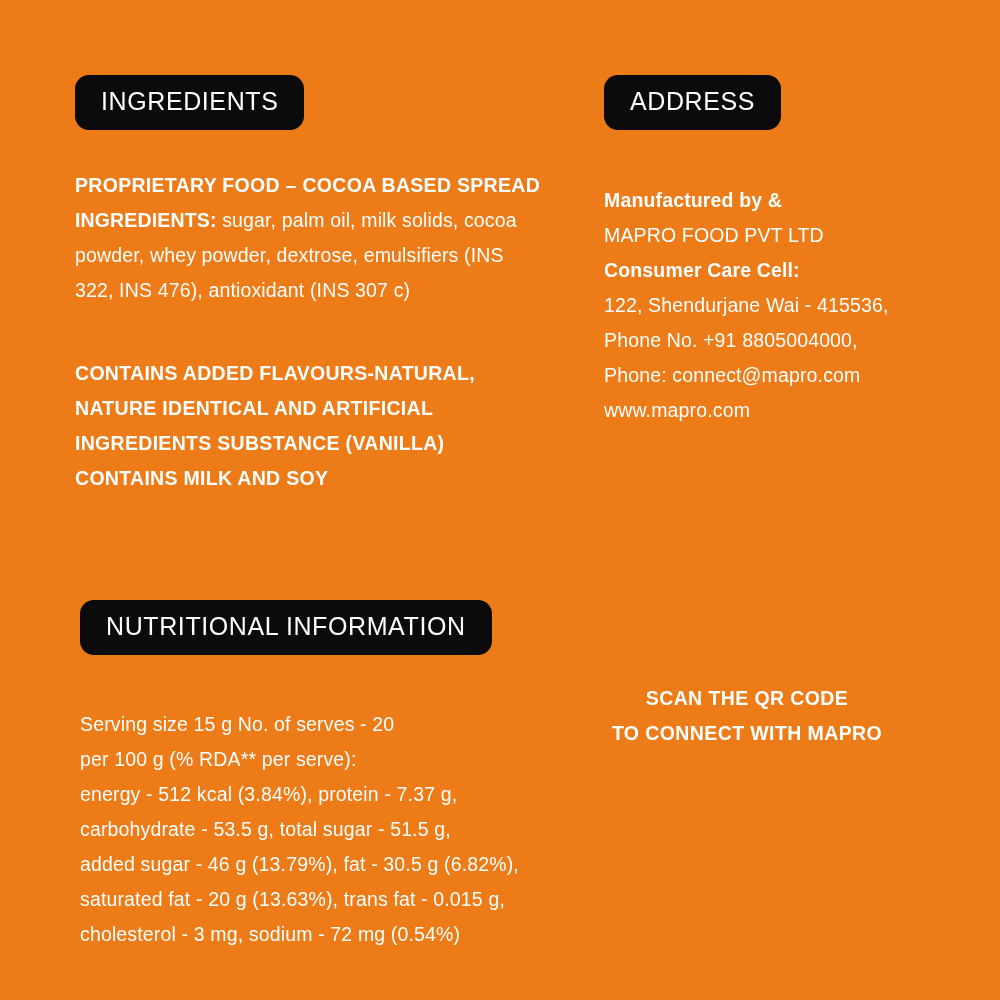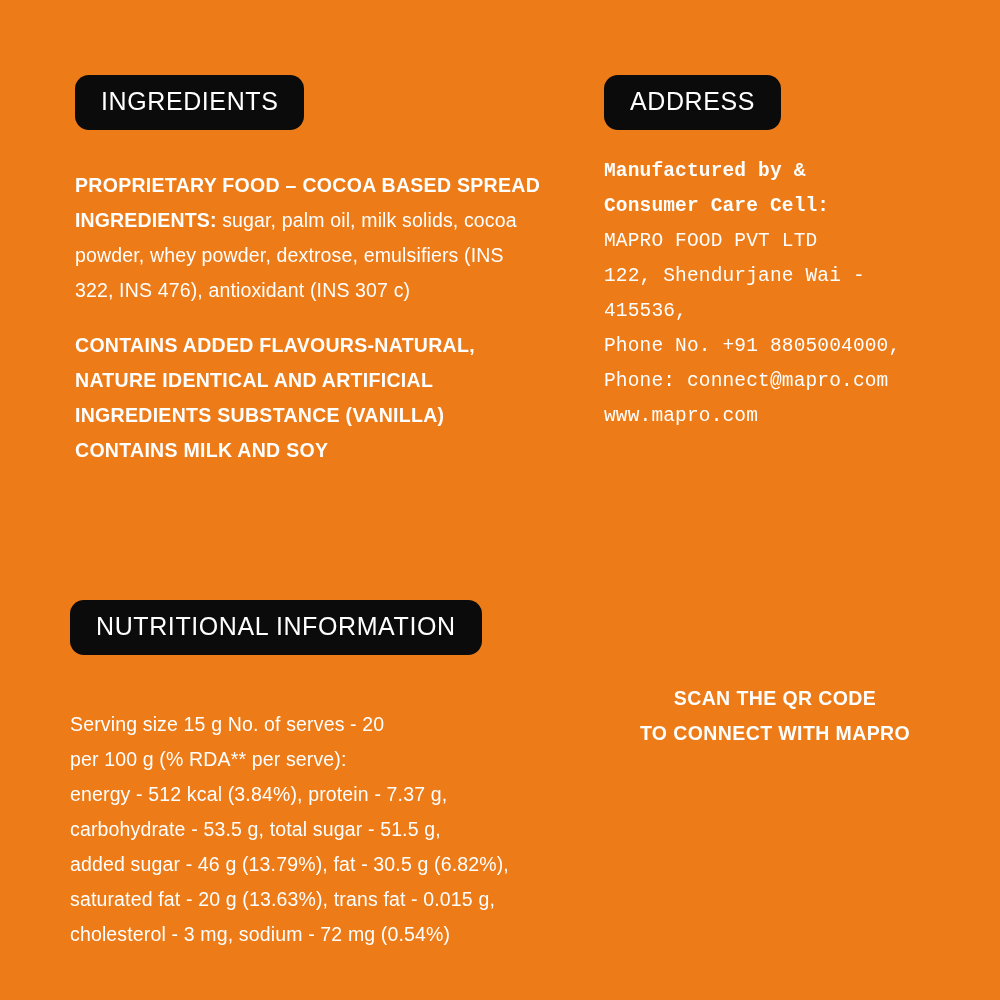--- a/index.html
+++ b/index.html
@@ -57,41 +57,40 @@
   }
   .caps {
     font-weight: bold;
     letter-spacing: 0.3px;
   }
 
   .block-ingredients {
     margin-top: 38px;
   }
   .block-contains {
-    margin-top: 20px;
+    margin-top: 48px;
   }
 
   .block-address {
-    margin-top: 24px;
-    font-family: Liberation Mono, monospace;
+    margin-top: 53px;
   }
 
   .nutri-section {
     position: absolute;
-    left: 70px;
+    left: 80px;
     top: 600px;
     width: 520px;
   }
   .nutri-body {
     margin-top: 52px;
   }
 
   .qr-note {
     position: absolute;
-    left: 605px;
+    left: 577px;
     top: 681px;
     width: 340px;
     color: #ffffff;
     font-size: 19.5px;
     line-height: 35px;
     font-weight: bold;
     letter-spacing: 0.4px;
     text-align: center;
   }
 
@@ -117,22 +116,22 @@
       <span class="line caps">INGREDIENTS SUBSTANCE (VANILLA)</span>
       <span class="line caps">CONTAINS MILK AND SOY</span>
     </div>
   </div>
 
   <div class="col-right">
     <div class="pill">ADDRESS</div>
 
     <div class="body-text block-address">
       <span class="line strong">Manufactured by &amp;</span>
+      <span class="line">MAPRO FOOD PVT LTD</span>
       <span class="line strong">Consumer Care Cell:</span>
-      <span class="line">MAPRO FOOD PVT LTD</span>
       <span class="line">122, Shendurjane Wai - 415536,</span>
       <span class="line">Phone No. +91 8805004000,</span>
       <span class="line">Phone: connect@mapro.com</span>
       <span class="line">www.mapro.com</span>
     </div>
   </div>
 
   <div class="nutri-section">
     <div class="pill">NUTRITIONAL INFORMATION</div>
 

